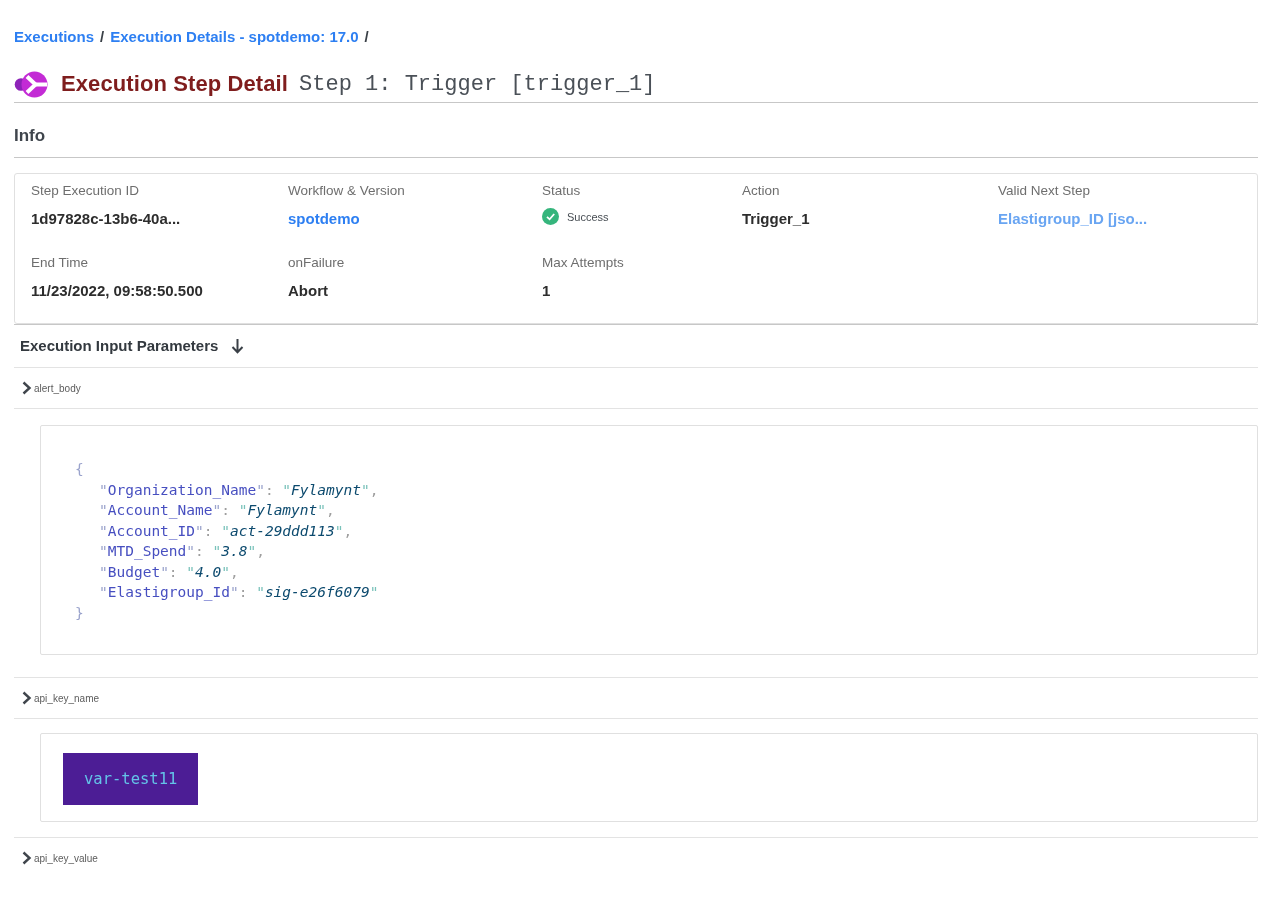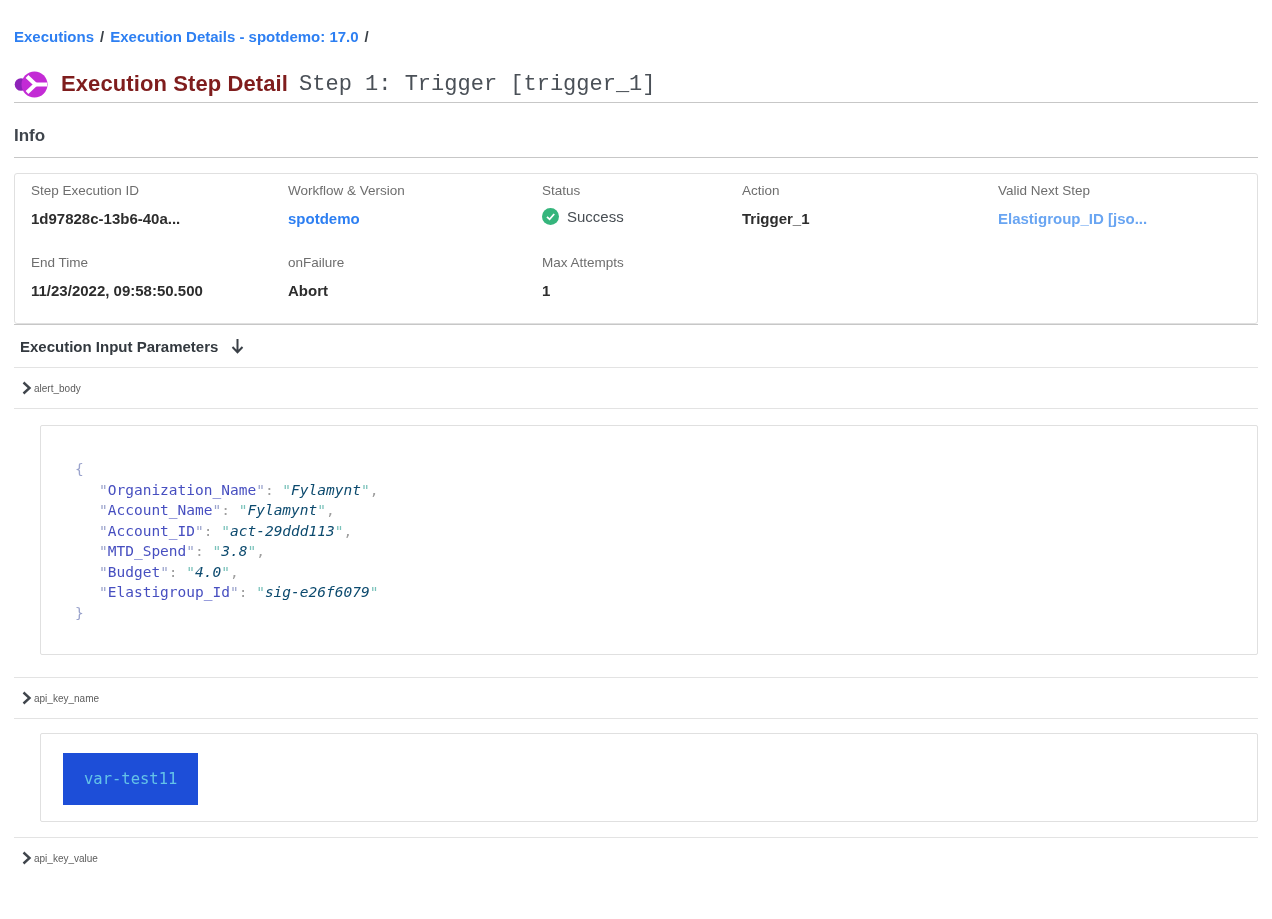--- a/index.html
+++ b/index.html
@@ -32,32 +32,32 @@
   .info-card {
     border:1px solid #e0e0e0; border-radius:3px;
     margin-top:15px; padding:8px 16px 22px 16px;
     display:grid; grid-template-columns:257px 254px 200px 256px auto;
   }
   .cell .label { font-size:13.5px; color:#6e6e6e; line-height:18px; }
   .cell .value { font-size:15px; font-weight:600; color:#2d2d2d; margin-top:9px; line-height:20px; }
   .cell.r2 { margin-top:25px; }
   .value.link { color:#2d7ff2; cursor:pointer; }
   .value.link-light { color:#69a5f2; cursor:pointer; font-weight:600; }
-  .status-value { display:flex; align-items:center; gap:8px; margin-top:8px; font-size:15px; color:#474d53; font-weight:400; }
+  .status-value { display:flex; align-items:center; gap:8px; margin-top:8px; font-size:11px; color:#474d53; font-weight:400; }
 
   
   .tabs { display:flex; margin-top:25px; border-bottom:1px solid #e4e4e4; }
   .tab { position:relative; min-width:76px; padding:5px 8px 11px 8px; text-align:center;
          font-size:15px; font-weight:600; color:#3f454c; cursor:pointer; }
   .tab + .tab { margin-left:12px; }
   .tab.active { color:#2d7ff2; }
   .tab.active::after { content:""; position:absolute; left:0; right:0; bottom:-1px; height:3px; background:#2d7ff2; }
 
   
-  .params-header { display:flex; align-items:center; gap:12px; padding:12px 0 12px 6px;
+  .params-header { display:flex; align-items:flex-start; gap:12px; padding:12px 0 12px 6px;
                    font-size:15px; font-weight:700; color:#33393f; }
   .params-header svg { margin-top:1px; }
 
   
   .param-row { display:flex; align-items:center; gap:2px; padding:13px 0 13px 7px;
                font-size:10px; color:#5c5c5c; cursor:pointer; }
   .param-row .chev { flex:0 0 auto; display:flex; }
 
   
   .code-box { margin:16px 0 22px 26px; border:1px solid #e0e0e0; border-radius:2px;
@@ -66,21 +66,21 @@
   .code-line.entry { padding-left:24px; }
   .jbrace { color:#9aa3cc; }
   .jqk { color:#9aa3cc; }
   .jk { color:#474fc0; }
   .jp, .jcomma { color:#9e9e9e; }
   .jqv { color:#79c2ba; }
   .jv { color:#0c4a6e;font-style:italic; }
 
   
   .value-box { margin:14px 0 15px 26px; border:1px solid #e0e0e0; border-radius:2px; padding:19px 20px 16px 22px; }
-  .chip { display:inline-block; background:#1d4ed8; padding:17px 21px;
+  .chip { display:inline-block; background:#4c1d95; padding:17px 21px;
           font-family:"DejaVu Sans Mono", monospace; font-size:15.5px; color:#64c3e8; }
 </style>
 </head>
 <body>
 
 <div class="page">
 
   <nav class="breadcrumb">
     <a>Executions</a><span class="sep">/</span><a>Execution Details - spotdemo: 17.0</a><span class="sep">/</span>
   </nav>

